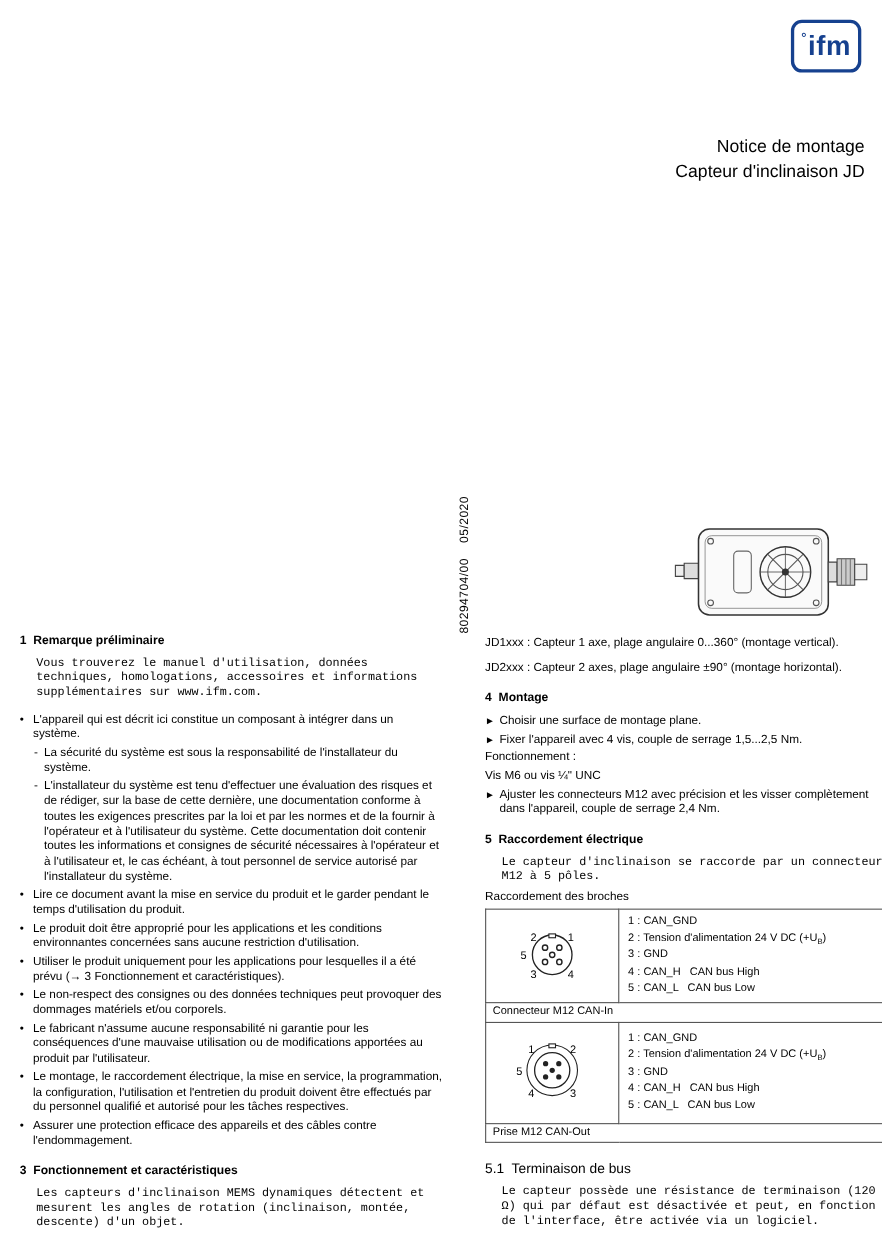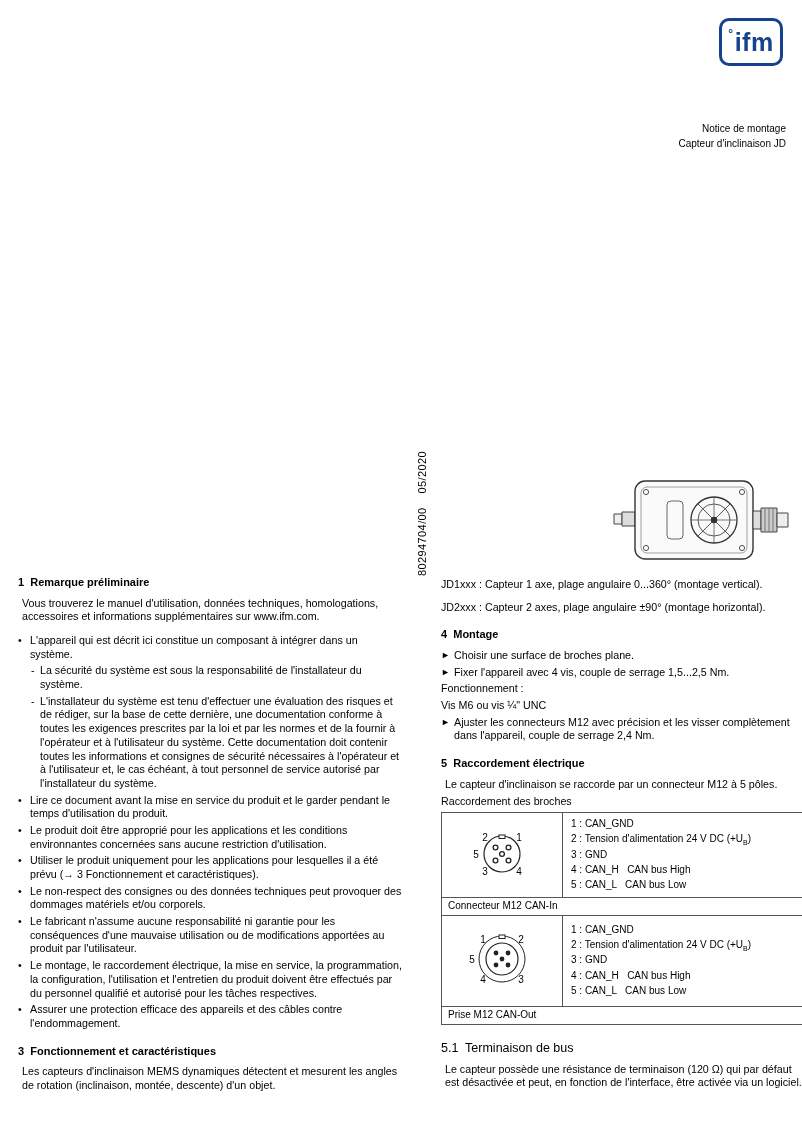--- a/index.html
+++ b/index.html
@@ -13,21 +13,21 @@
   
   .logo {
     position:absolute; left:719px; top:18px; width:58px; height:42px;
     border:3px solid #16418f; border-radius:10px;
     display:flex; align-items:center; justify-content:center;
     color:#16418f; font-weight:bold; font-size:25px; letter-spacing:0.5px;
   }
   .logo .deg { font-size:12px; vertical-align:top; position:relative; top:-8px; margin-right:1px; }
   .doc-header {
     position:absolute; right:16px; top:122px; text-align:right;
-    font-size:10px; line-height:1.45;
+    font-size:16px; line-height:1.45;
   }
 
   
   .vertical-id {
     position:absolute; left:416px; top:576px;
     transform:rotate(-90deg); transform-origin:0 0;
     font-size:11px; white-space:pre; letter-spacing:0.4px;
   }
 
   
@@ -38,21 +38,21 @@
   .col { position:absolute; font-size:10.7px; line-height:1.28; }
   .col-left  { left:18px;  top:576px; width:384px; }
   .col-right { left:441px; top:578px; width:365px; }
 
   h1.sec {
     font-size:11px; font-weight:bold; margin:14px 0 8px 0;
     white-space:pre-wrap; line-height:1.15;
   }
   h1.sec.first { margin-top:0; }
   h2.subsec { font-size:12.5px; font-weight:normal; margin:15px 0 7px 0; white-space:pre-wrap; }
-  p.body { margin:0 0 10px 4px; }
+  p.body { margin:0 0 10px 15px;font-family:Liberation Mono, monospace; }
 
   .li { display:flex; margin:0 0 3px 0; }
   .li .marker { flex:0 0 12px; }
   .li.lvl1 { padding-left:13px; }
   .li.lvl1 .marker { flex:0 0 9px; }
   .li.arrow .marker { flex:0 0 13px; font-size:9px; padding-top:1px; }
   .plain-line { margin:0 0 3px 0; }
   .jd-line { margin:0 0 9px 0; }
 
   
@@ -167,21 +167,21 @@
 
   <div class="col col-right">
 
     <div class="jd-line">JD1xxx : Capteur 1 axe, plage angulaire 0...360° (montage vertical).</div>
     <div class="jd-line">JD2xxx : Capteur 2 axes, plage angulaire ±90° (montage horizontal).</div>
 
     <h1 class="sec">4  Montage</h1>
 
     <div class="li arrow">
       <span class="marker">►</span>
-      <span class="li-text">Choisir une surface de broches plane.</span>
+      <span class="li-text">Choisir une surface de montage plane.</span>
     </div>
     <div class="li arrow">
       <span class="marker">►</span>
       <span class="li-text">Fixer l'appareil avec 4 vis, couple de serrage 1,5...2,5 Nm.</span>
     </div>
     <div class="plain-line">Fonctionnement :</div>
     <div class="plain-line">Vis M6 ou vis ¼" UNC</div>
     <div class="li arrow">
       <span class="marker">►</span>
       <span class="li-text">Ajuster les connecteurs M12 avec précision et les visser complètement dans l'appareil, couple de serrage 2,4 Nm.</span>

